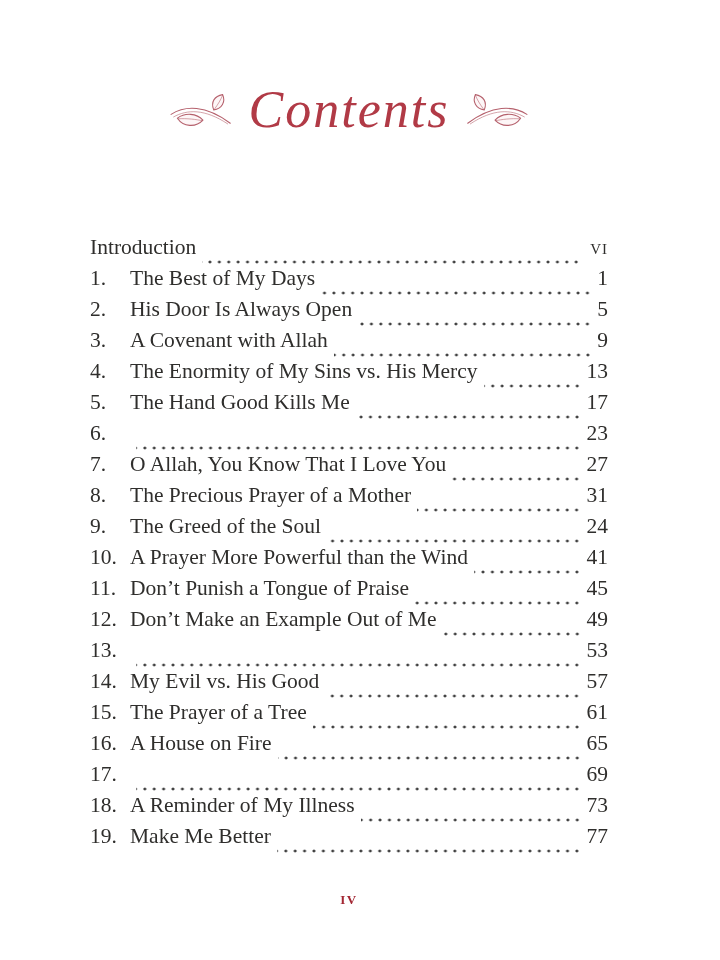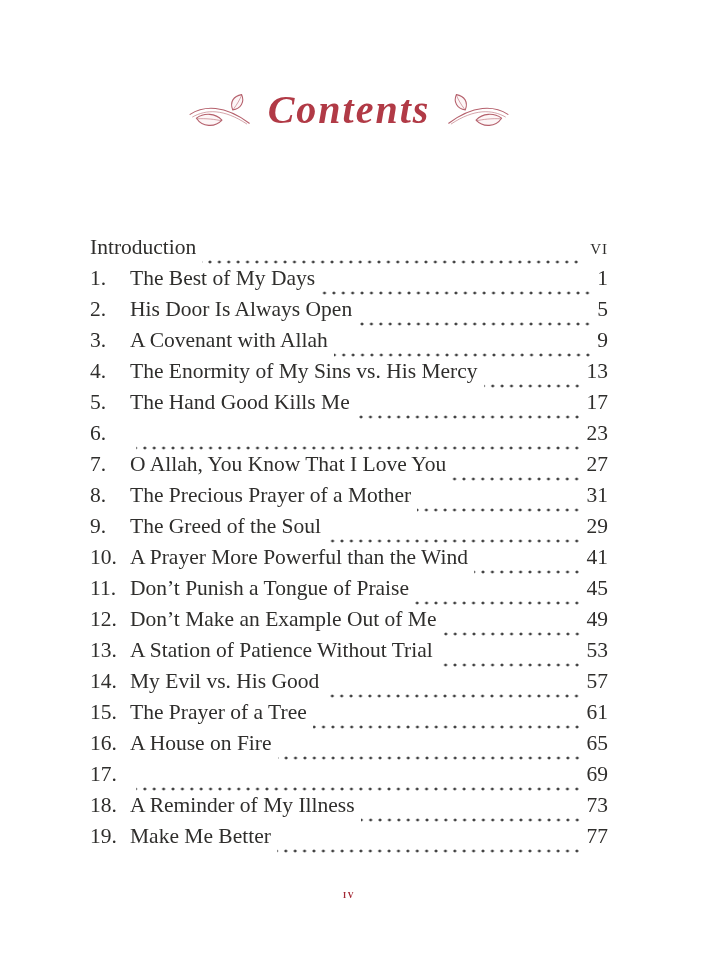--- a/index.html
+++ b/index.html
@@ -25,22 +25,22 @@
   
   .title-row{
     position:absolute;left:-20px;right:-20px;top:66px;height:88px;
     display:flex;align-items:center;justify-content:center;gap:16px;
   }
   .ornament{flex:none;transform:translateY(7px);}
   .ornament.right svg{transform:scaleX(-1);}
   .page-title{
     margin:0;
     font-family:"Liberation Serif", serif;
-    font-style:italic;font-weight:bold;
-    font-size:40px;line-height:1;
+    font-style:italic;font-weight:normal;
+    font-size:52px;line-height:1;
     letter-spacing:2px;
     color:var(--accent);
   }
 
   
   .toc{
     position:absolute;left:0;top:232px;width:518px;
     font-size:21.5px;
   }
   .row{
@@ -61,21 +61,21 @@
     transform:translateY(1px);
   }
   .pagenum{flex:none;padding-left:3px;}
   .smallcaps{font-variant:small-caps;letter-spacing:1px;margin-top:44px;}
   .intro .pagenum{padding-left:7px;}
 
   
   .folio{
     position:absolute;left:0;top:888px;width:518px;
     text-align:center;
-    font-size:11px;font-weight:bold;
+    font-size:18px;font-weight:bold;
     font-variant:small-caps;letter-spacing:1.5px;
     color:var(--folio);
   }
 </style>
 </head>
 <body>
 
 <div class="page">
   <div class="content">
 
@@ -162,21 +162,21 @@
     <span class="num">8.</span>
     <span class="entry-title">The Precious Prayer of a Mother</span>
     <span class="leader"></span>
     <span class="pagenum">31</span>
   </div>
 
   <div class="row">
     <span class="num">9.</span>
     <span class="entry-title">The Greed of the Soul</span>
     <span class="leader"></span>
-    <span class="pagenum">29</span>
+    <span class="pagenum">24</span>
   </div>
 
   <div class="row">
     <span class="num">10.</span>
     <span class="entry-title">A Prayer More Powerful than the Wind</span>
     <span class="leader"></span>
     <span class="pagenum">41</span>
   </div>
 
   <div class="row">
@@ -188,21 +188,20 @@
 
   <div class="row">
     <span class="num">12.</span>
     <span class="entry-title">Don’t Make an Example Out of Me</span>
     <span class="leader"></span>
     <span class="pagenum">49</span>
   </div>
 
   <div class="row">
     <span class="num">13.</span>
-    <span class="entry-title">A Station of Patience Without Trial</span>
     <span class="leader"></span>
     <span class="pagenum">53</span>
   </div>
 
   <div class="row">
     <span class="num">14.</span>
     <span class="entry-title">My Evil vs. His Good</span>
     <span class="leader"></span>
     <span class="pagenum">57</span>
   </div>

